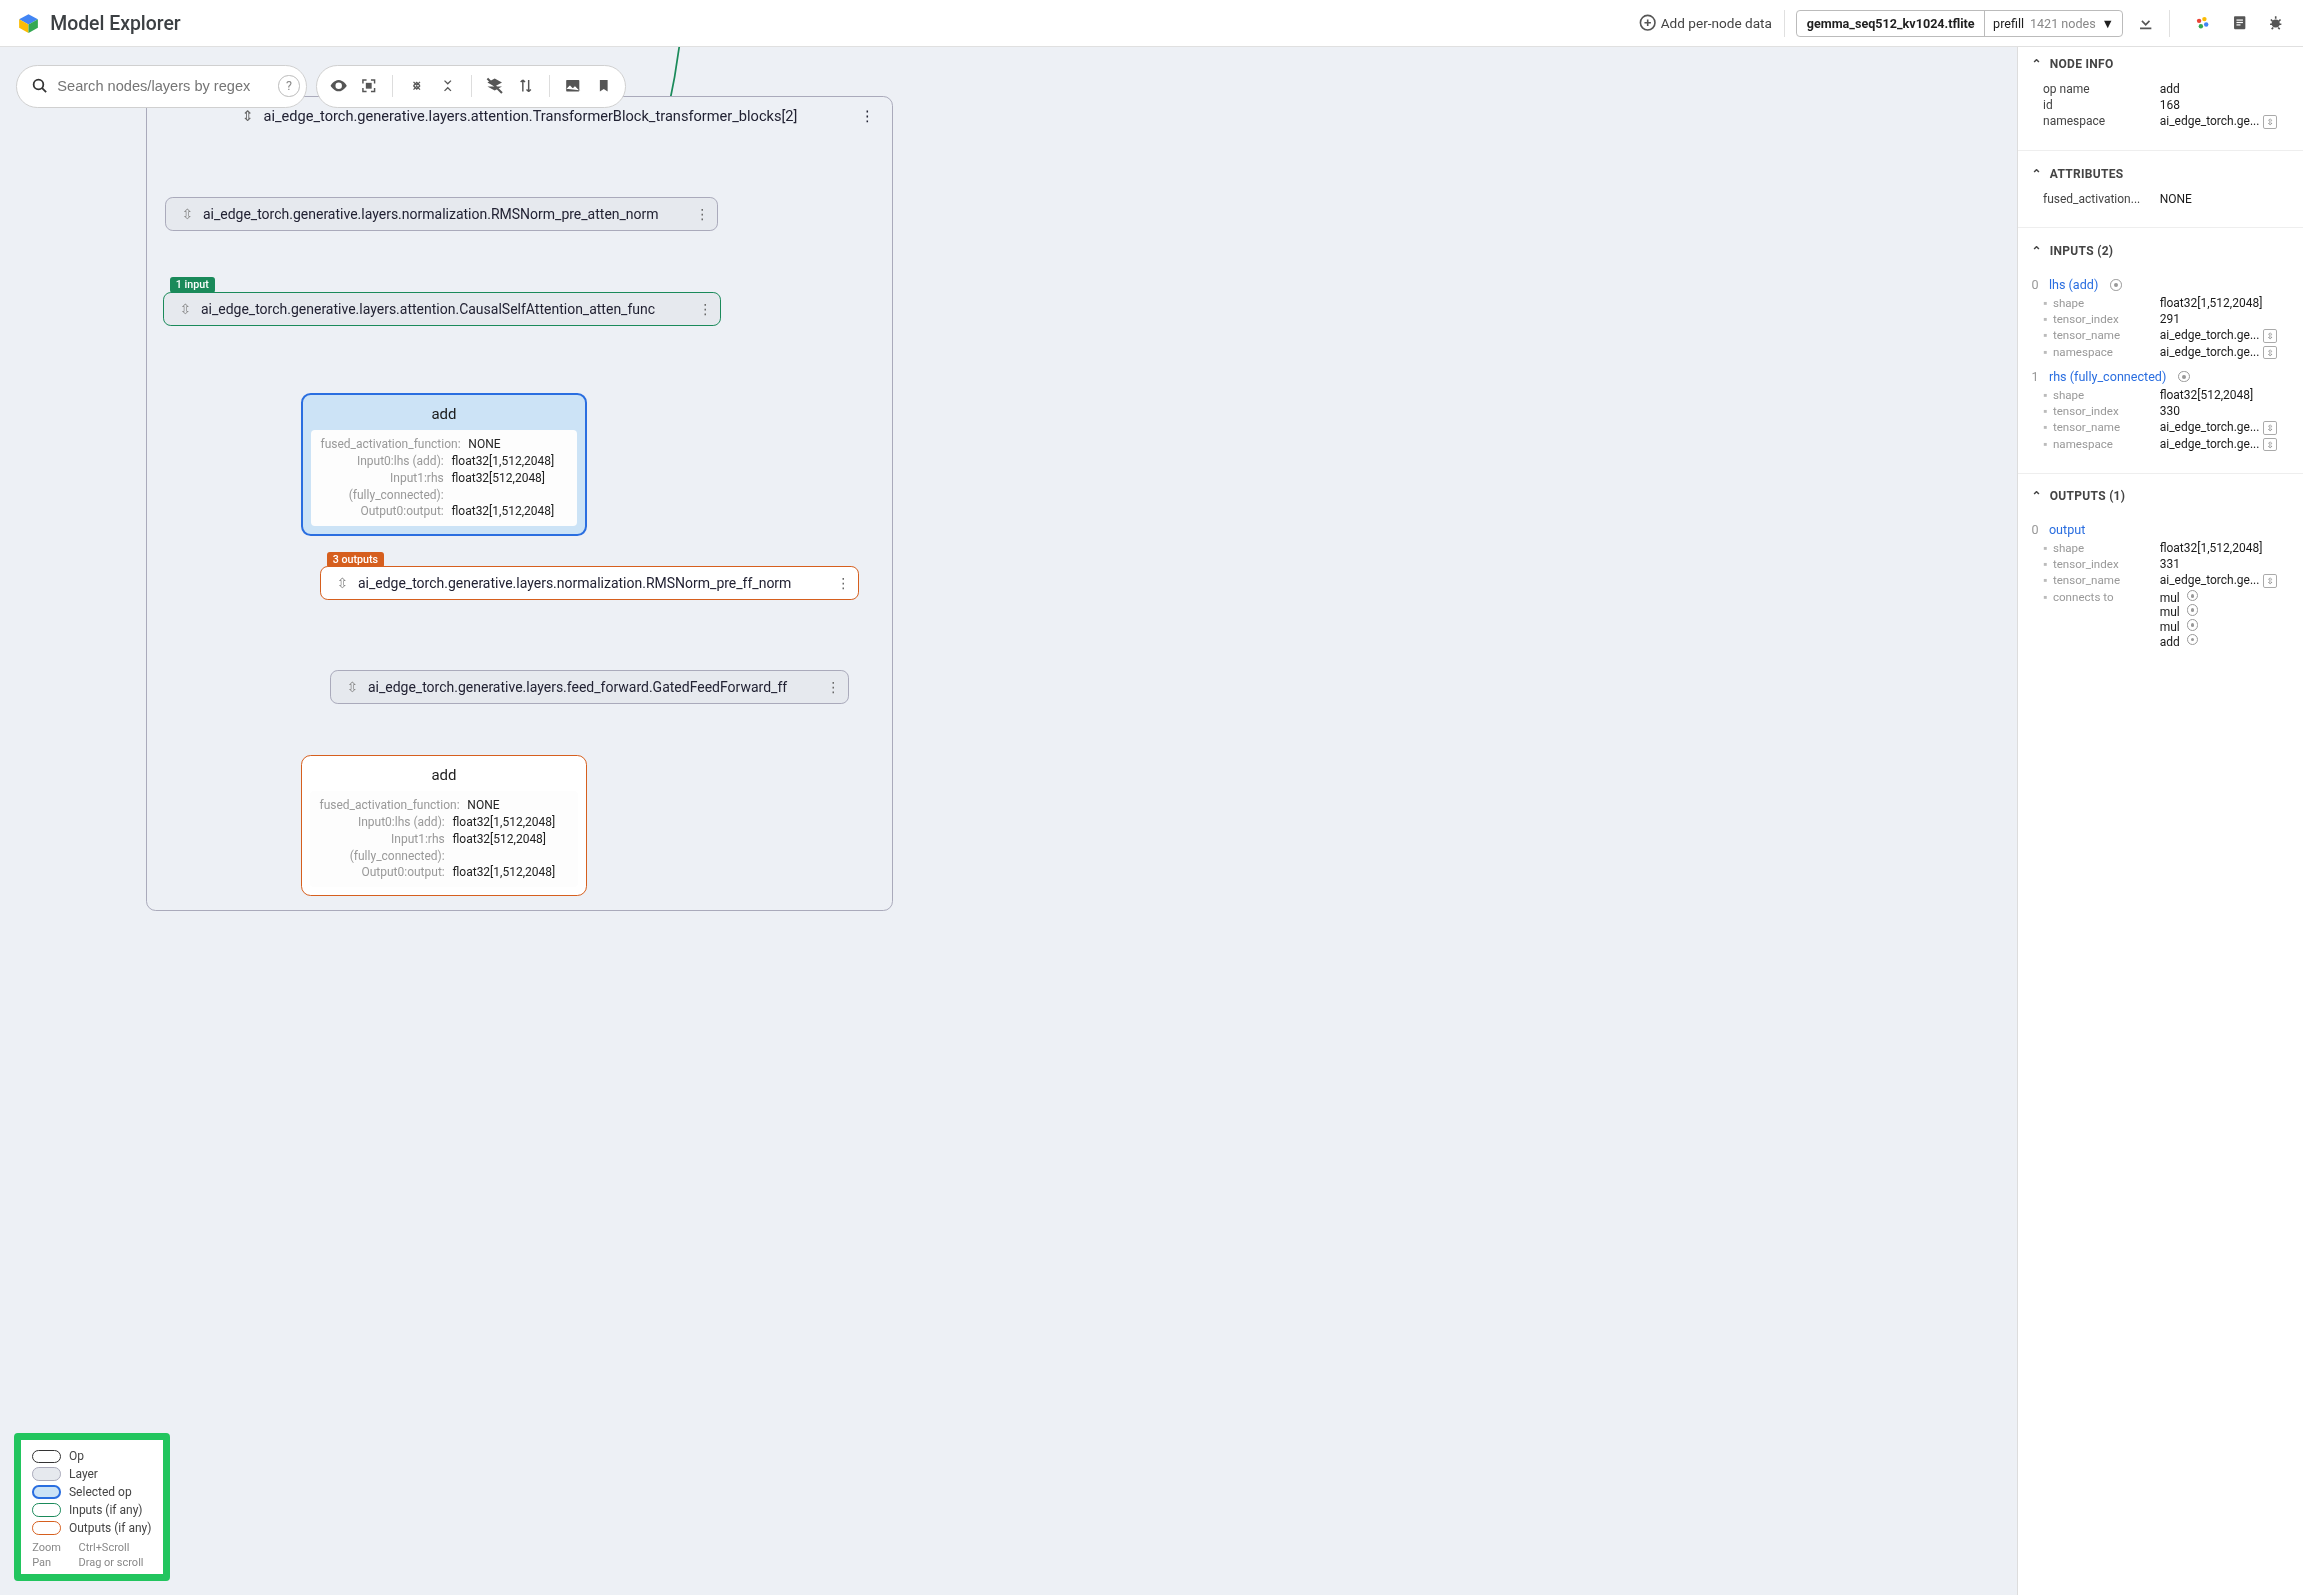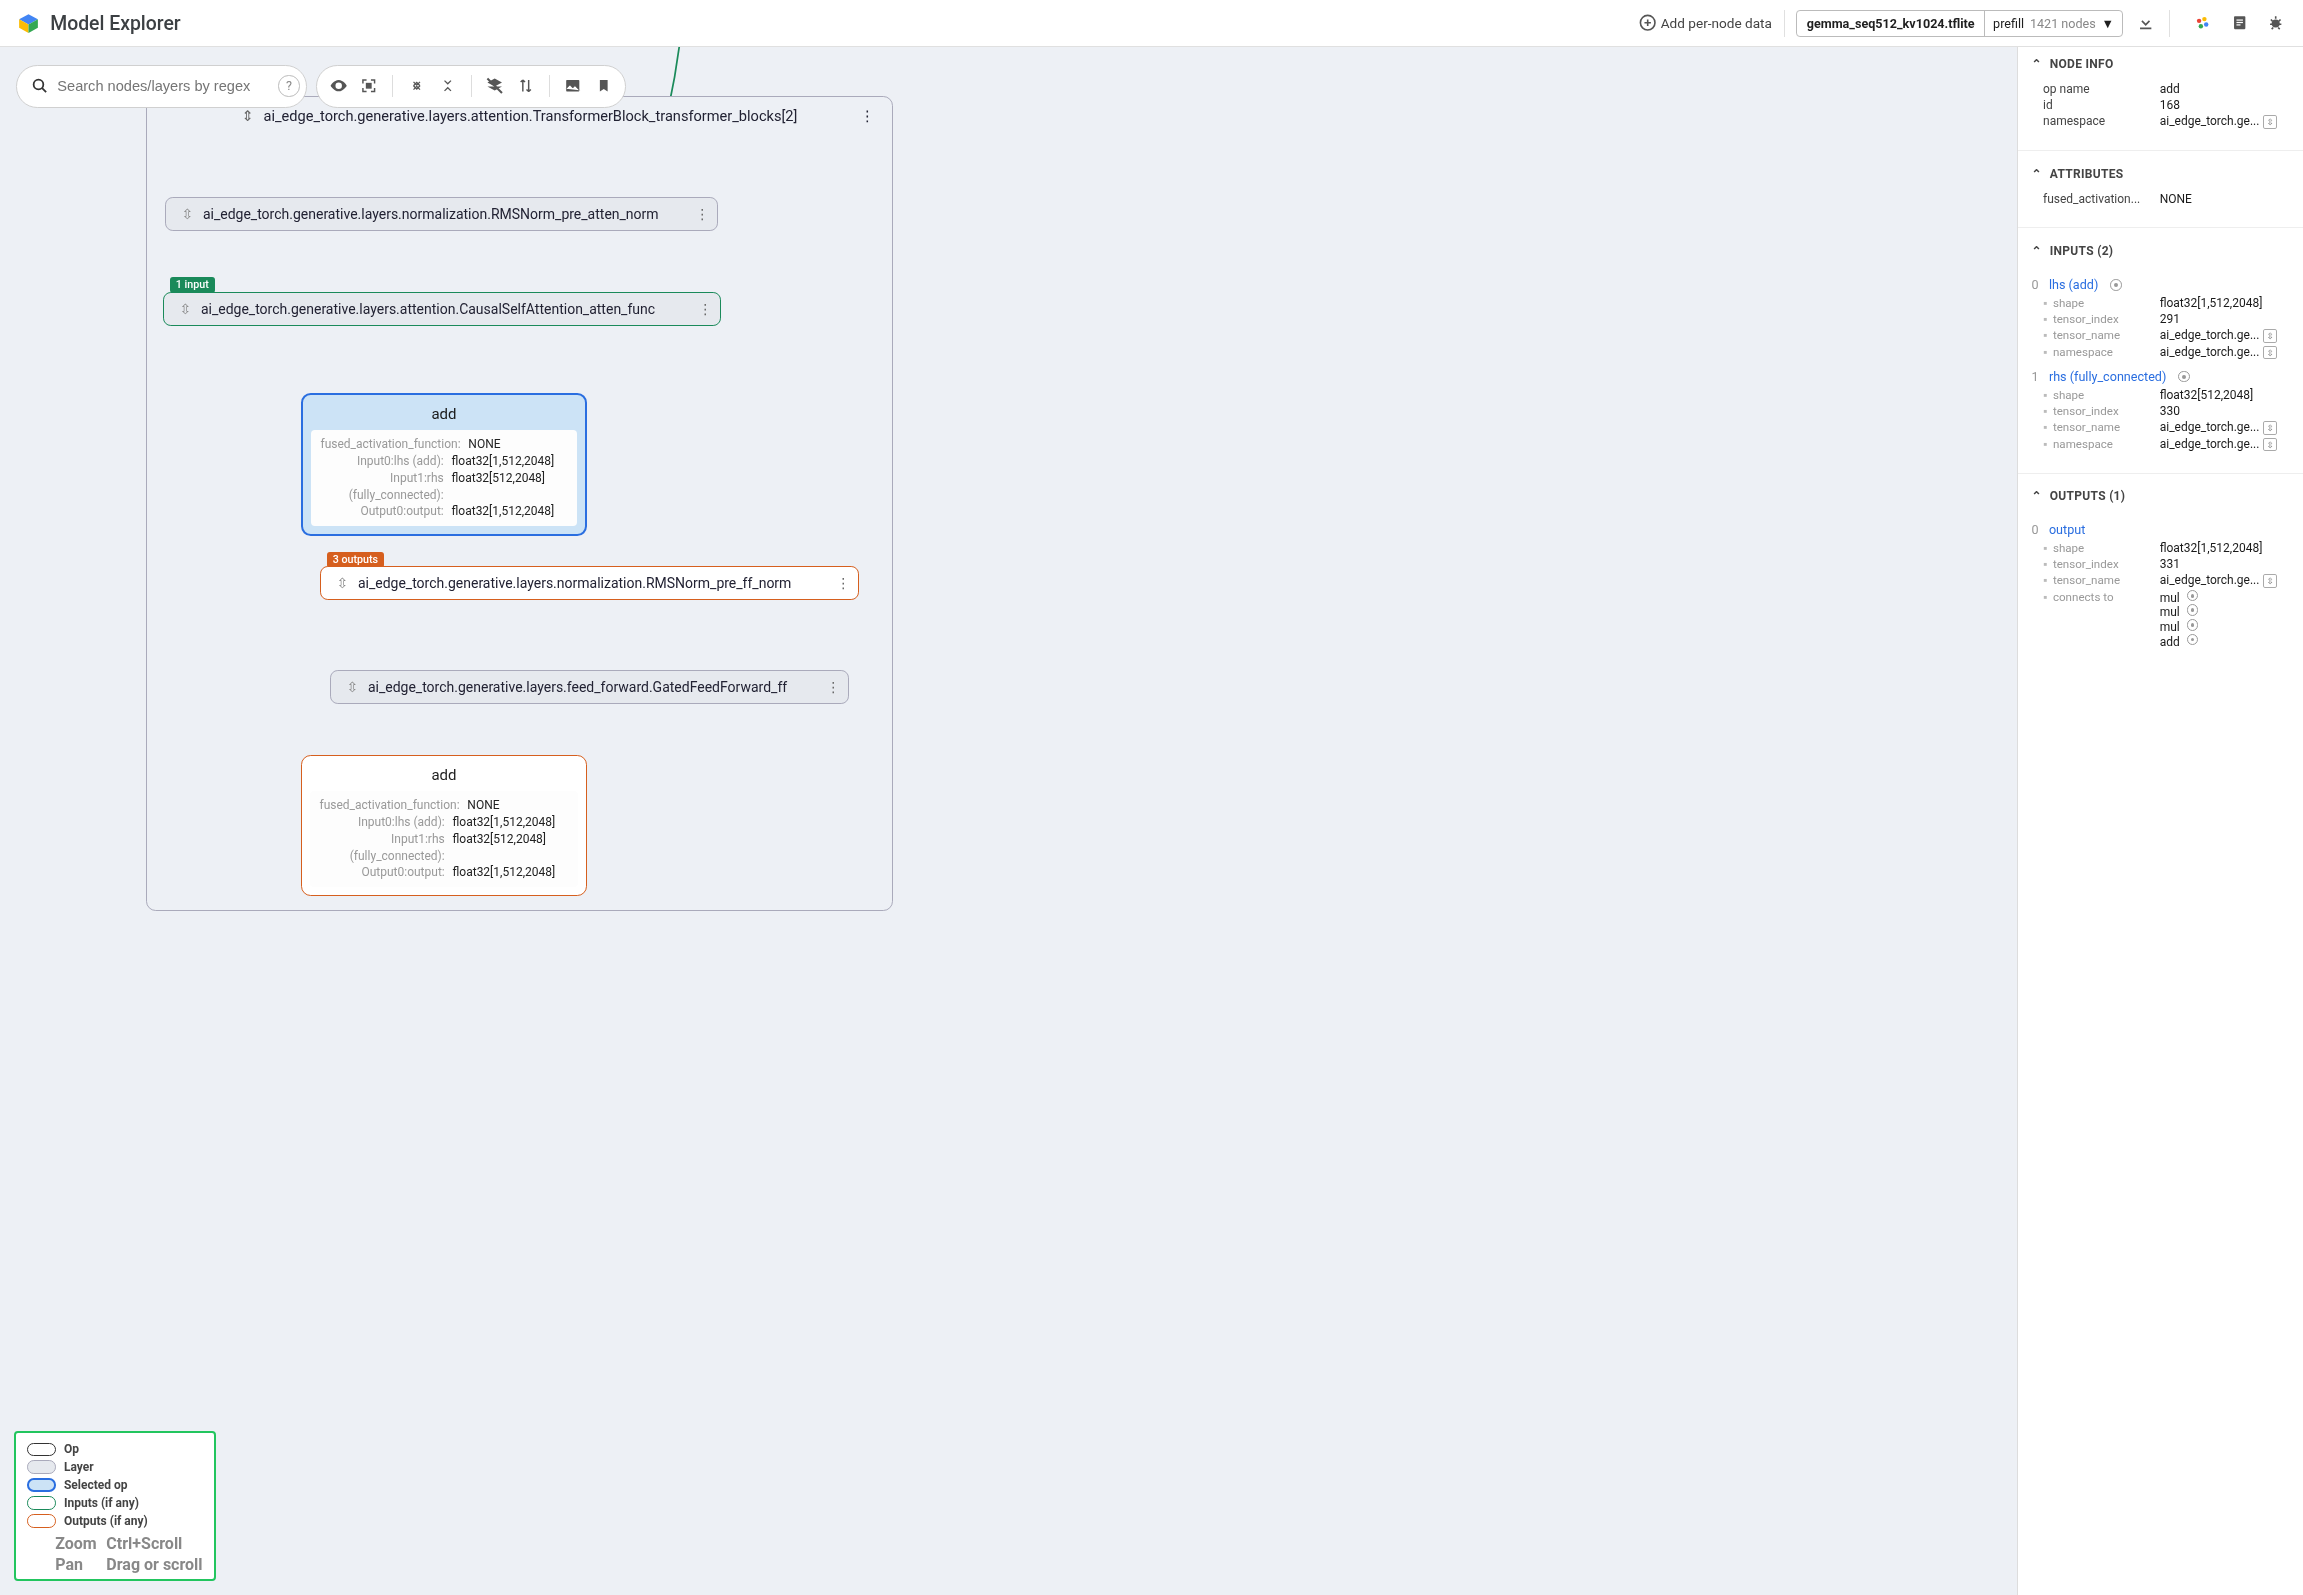--- a/index.html
+++ b/index.html
@@ -48,24 +48,24 @@
 
 .op-box { position:absolute; border:1.5px solid #d65f1e; border-radius:9.7px; background:#fff; overflow:hidden; }
 .op-box .title { text-align:center; font-size:15px; padding:9.7px 0 7.8px 0; }
 
 .badge { position:absolute; font-size:10.7px; color:#fff; border-radius:2.9px; padding:1px 5.8px 1.9px 5.8px; font-weight:500; }
 .badge-green { background:#1a8a5a; }
 .badge-orange { background:#d65f1e; }
 
 .edge-label-vert { position:absolute; font-size:11px; color:#555; transform:rotate(-90deg); transform-origin:left top; }
 
-.legend { position:absolute; bottom:13.6px; left:13.6px; background:#fff; border:2px solid #22c55e; border-radius:3.9px; padding:9.7px 11.6px 5.8px 11.6px; font-size:12px; color:#444; z-index:20;font-weight:bold; }
+.legend { position:absolute; bottom:13.6px; left:13.6px; background:#fff; border:7px solid #22c55e; border-radius:3.9px; padding:9.7px 11.6px 5.8px 11.6px; font-size:12px; color:#444; z-index:20; }
 .legend-row { display:flex; align-items:center; gap:7.8px; margin-bottom:3.9px; }
 .legend-swatch { width:29px; height:13.6px; border-radius:6.8px; border:1.5px solid; }
-.legend-hints { font-size:16px; color:#888; margin-top:5.8px; display:grid; grid-template-columns:auto auto; gap:1.9px 9.7px;margin-left:28px; }
+.legend-hints { font-size:11px; color:#888; margin-top:5.8px; display:grid; grid-template-columns:auto auto; gap:1.9px 9.7px; }
 
 .side-panel { width:286px; border-left:1px solid #ddd; overflow-y:auto; font-size:12.6px; }
 .sp-section-header { display:flex; align-items:center; gap:7.8px; padding:9.7px 13.6px; font-weight:700; letter-spacing:0.3px; font-size:12px; color:#444; }
 .sp-inner { padding:0 13.6px 13.6px 25px; }
 .sp-kv { display:flex; gap:9.7px; margin:1.9px 0; }
 .sp-kv .sk { width:107px; color:#444; font-size:12px; }
 .sp-kv .sv { flex:1; font-size:12px; color:#1a1a1a; word-break:break-all; }
 .sp-kv.small .sk { color:#999; font-size:11.6px; }
 .sp-kv .bullet { color:#bbb; margin-right:5.8px; }
 .sp-subhead { display:flex; gap:7.8px; align-items:center; margin:9.7px 0 3.9px -11.6px; color:#2a6ee0; font-size:12.6px; }

